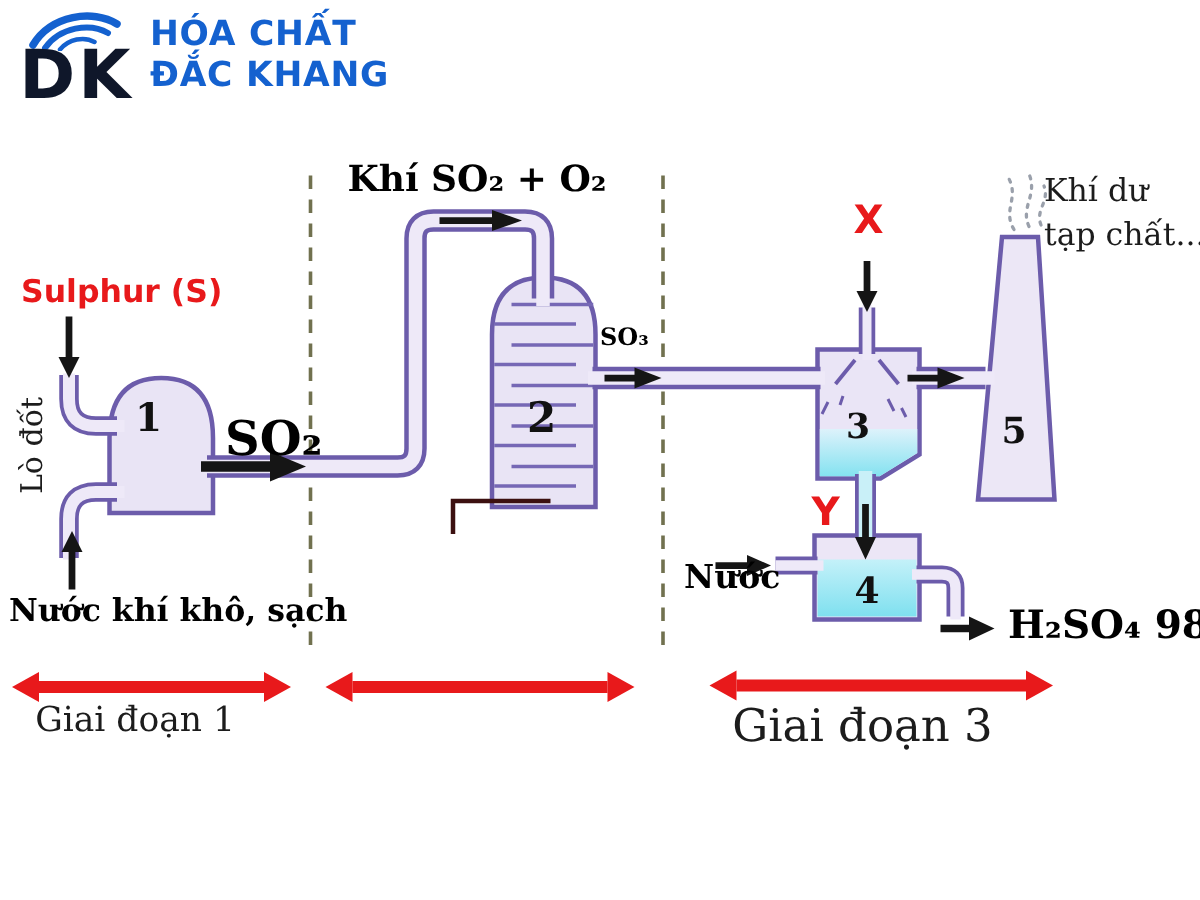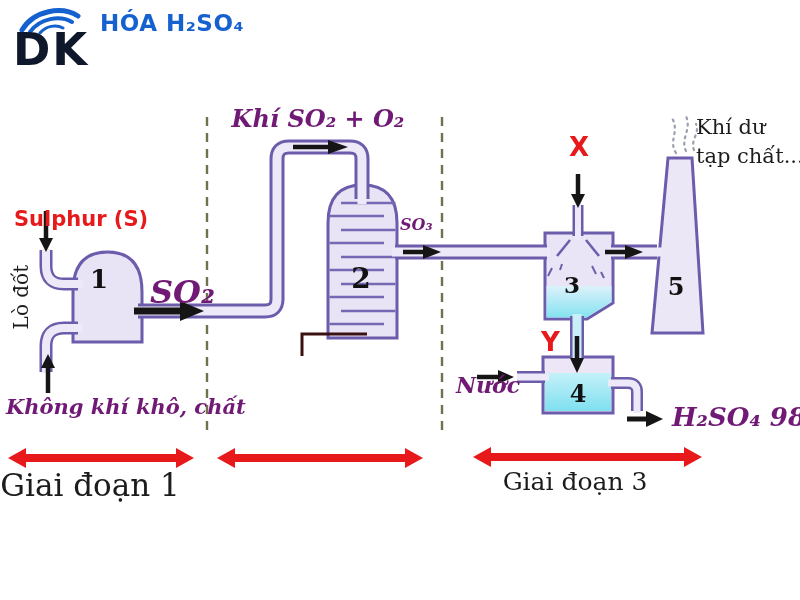--- a/index.html
+++ b/index.html
@@ -10,42 +10,43 @@
   svg.shapes{position:absolute;left:0;top:0;}
   
   .logo{position:absolute;left:12px;top:4px;display:flex;align-items:flex-start;gap:10px;}
   .logo .mark{display:flex;flex-direction:column;align-items:center;width:78px;}
   .logo .dk{font-family:"DejaVu Sans",sans-serif;font-weight:bold;font-size:45px;line-height:32px;
             color:#0f172a;letter-spacing:2px;}
   .logo .nm{font-family:"DejaVu Sans",sans-serif;font-weight:bold;font-size:23px;line-height:27px;
             color:#1461cf;letter-spacing:.5px;margin-top:6px;}
   
   .lbl{position:absolute;white-space:nowrap;}
-  .red-serif{color:#701a75;font-family:"DejaVu Serif",serif;font-weight:bold;font-style:italic;}
+  .red-serif{color:#000000;font-family:"DejaVu Serif",serif;font-weight:bold;}
   .red-sans{color:#e8191b;font-family:"DejaVu Sans",sans-serif;font-weight:bold;}
   .blk-serif{color:#1c1c1c;font-family:"DejaVu Serif",serif;}
   .num{color:#111;font-family:"DejaVu Serif",serif;font-weight:bold;transform:translateX(-50%);}
   .ctr{transform:translateX(-50%);}
 </style>
 </head>
 <body>
 
 <div class="stage">
 
   <div class="logo">
     <div class="mark">
       <svg width="66" height="30" viewBox="0 0 66 30">
         <path d="M4 26 C16 6 44 2 60 12" stroke="#1461cf" stroke-width="5" fill="none" stroke-linecap="round"></path>
         <path d="M12 28 C22 14 42 11 54 18" stroke="#1461cf" stroke-width="4" fill="none" stroke-linecap="round"></path>
         <path d="M22 29 C28 22 38 20 45 24" stroke="#1461cf" stroke-width="3" fill="none" stroke-linecap="round"></path>
       </svg>
       <span class="dk">DK</span>
     </div>
     <div class="nm">
-      <div>HÓA H₂SO₄</div>
+      <div>HÓA CHẤT</div>
+      <div>ĐẮC KHANG</div>
     </div>
   </div>
 
   <svg class="shapes" width="800" height="600" viewBox="0 0 800 600">
     <defs>
       <linearGradient id="liq" x1="0" y1="0" x2="0" y2="1">
         <stop offset="0" stop-color="#c4f1f9"></stop>
         <stop offset="1" stop-color="#7fe0ef"></stop>
       </linearGradient>
       <linearGradient id="liq3" x1="0" y1="0" x2="0" y2="1">
@@ -181,25 +182,25 @@
         <polygon points="405,448 405,468 423,458" stroke="none"></polygon>
       </g>
       <g>
         <line x1="491" y1="457" x2="684" y2="457" stroke-width="8"></line>
         <polygon points="491,447 491,467 473,457" stroke="none"></polygon>
         <polygon points="684,447 684,467 702,457" stroke="none"></polygon>
       </g>
     </g>
   </svg>
 
-  <div class="lbl red-sans" style="left:14px;top:182px;font-size:21px;margin-top:25px;">Sulphur (S)</div>
+  <div class="lbl red-sans" style="left:14px;top:182px;font-size:21px;">Sulphur (S)</div>
 
   <div class="lbl blk-serif" style="left:-19px;top:285px;width:80px;text-align:center;font-size:20px;transform:rotate(-90deg);">Lò đốt</div>
 
-  <div class="lbl red-serif" style="left:6px;top:394px;font-size:21px;">Không khí khô, chất</div>
+  <div class="lbl red-serif" style="left:6px;top:394px;font-size:21px;">Nước khí khô, sạch</div>
 
   <div class="lbl red-serif" style="left:150px;top:273px;font-size:32px;">SO₂</div>
 
   <div class="lbl red-serif ctr" style="left:318px;top:104px;font-size:24px;">Khí SO₂ + O₂</div>
 
   <div class="lbl red-serif" style="left:400px;top:215px;font-size:16px;">SO₃</div>
 
   <div class="lbl blk-serif" style="left:232px;top:360px;font-size:21.5px;line-height:29px;">
   </div>
 
@@ -215,16 +216,16 @@
   <div class="lbl red-serif" style="left:456px;top:372px;font-size:22px;">Nước</div>
 
   <div class="lbl red-serif" style="left:672px;top:402px;font-size:26px;">H₂SO₄ 98%</div>
 
   <div class="lbl num" style="left:99px;top:264px;font-size:26px;">1</div>
   <div class="lbl num" style="left:361px;top:262px;font-size:28px;">2</div>
   <div class="lbl num" style="left:572px;top:271px;font-size:23px;">3</div>
   <div class="lbl num" style="left:578px;top:379px;font-size:24px;">4</div>
   <div class="lbl num" style="left:676px;top:272px;font-size:24px;">5</div>
 
-  <div class="lbl blk-serif ctr" style="left:90px;top:467px;font-size:31px;">Giai đoạn 1</div>
-  <div class="lbl blk-serif ctr" style="left:575px;top:467px;font-size:25px;">Giai đoạn 3</div>
+  <div class="lbl blk-serif ctr" style="left:90px;top:467px;font-size:23px;">Giai đoạn 1</div>
+  <div class="lbl blk-serif ctr" style="left:575px;top:467px;font-size:30px;">Giai đoạn 3</div>
 
 </div>
 
 </body></html>

